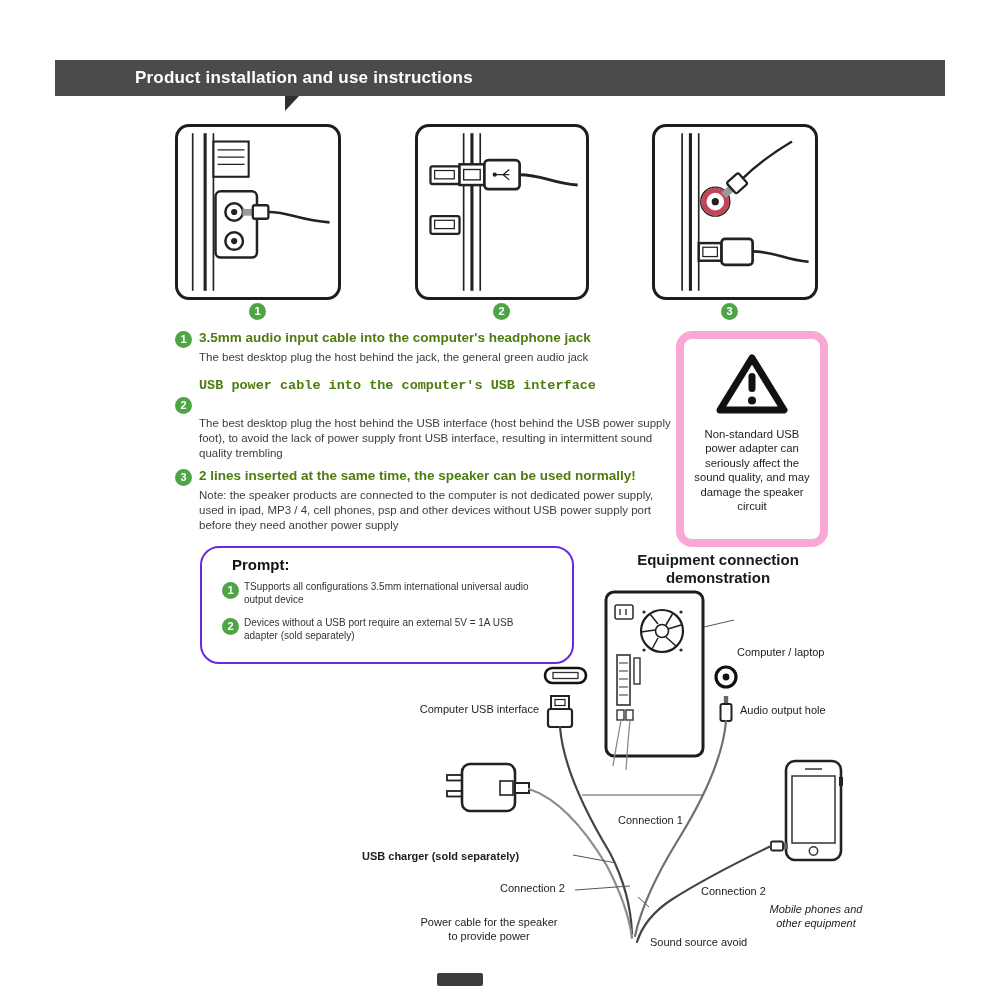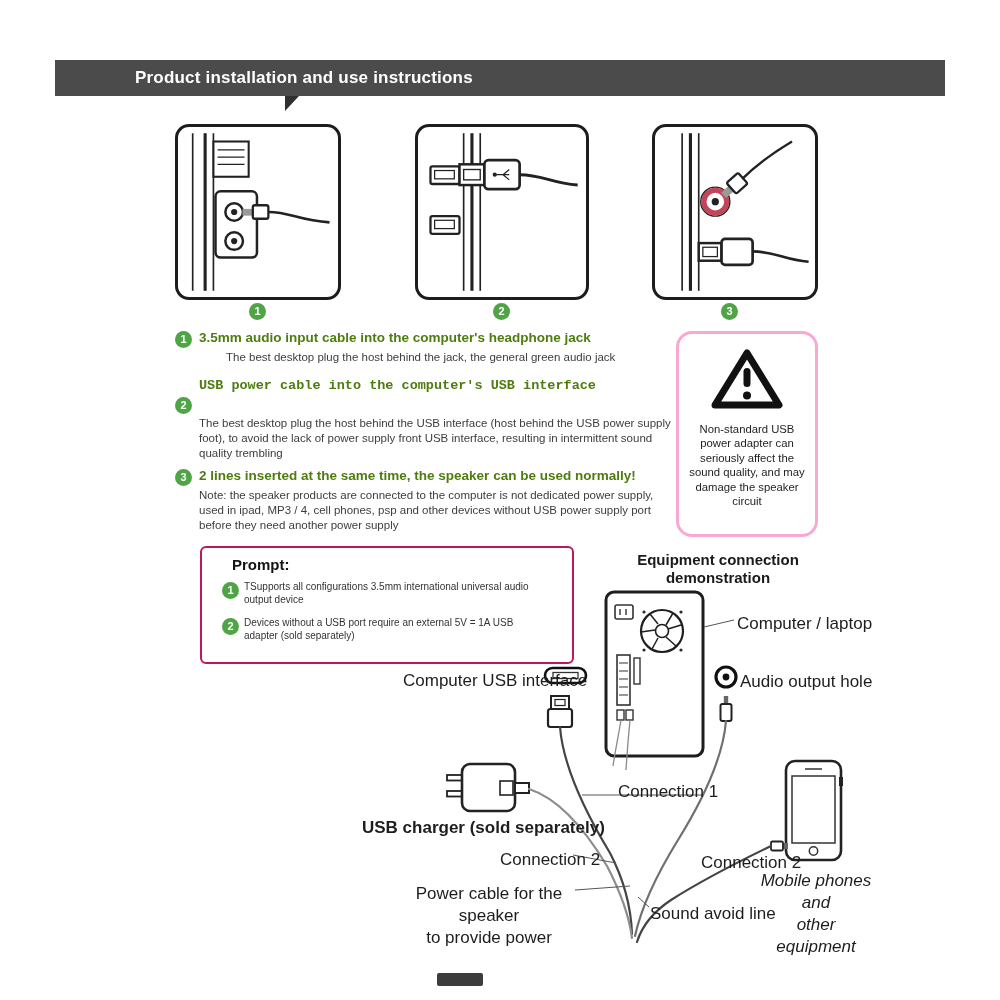--- a/index.html
+++ b/index.html
@@ -21,35 +21,35 @@
   .panel svg{display:block;width:100%;height:100%;}
 
   .gdot{position:absolute;width:17px;height:17px;border-radius:50%;background:#4fa546;
         color:#fff;font-size:11px;font-weight:bold;text-align:center;line-height:17px;}
 
   .step-title{position:absolute;font-size:13.5px;font-weight:bold;color:#4d7c0f;}
   .step-body{position:absolute;font-size:11.5px;color:#3d3d3d;line-height:1.32;}
 
   
   .warnbox{position:absolute;left:676px;top:331px;width:136px;height:200px;
-           border:3px solid #f9a8d4;border-radius:16px;background:#fff;}
+           border:8px solid #f9a8d4;border-radius:16px;background:#fff;}
   .warn-tri{position:absolute;left:50%;top:12px;transform:translateX(-50%);}
   .warn-text{position:absolute;top:88px;left:5px;right:5px;font-size:11.3px;
              line-height:1.28;text-align:center;color:#1e1e1e;}
 
   
   .promptbox{position:absolute;left:200px;top:546px;width:370px;height:114px;
-             border:2px solid #be185d;border-radius:6px;background:#fff;}
+             border:2px solid #6d28d9;border-radius:19px;background:#fff;}
   .prompt-title{position:absolute;left:30px;top:8px;font-size:15px;font-weight:bold;color:#141414;}
   .prompt-item{position:absolute;left:42px;width:305px;font-size:10px;color:#333;line-height:1.3;}
 
   .demo-heading{position:absolute;left:600px;top:551px;width:236px;text-align:center;
                 font-size:15px;font-weight:bold;color:#1a1a1a;line-height:1.2;}
 
-  .label{position:absolute;font-size:17px;color:#1d1d1d;line-height:1.3;white-space:nowrap;}
+  .label{position:absolute;font-size:11px;color:#1d1d1d;line-height:1.3;white-space:nowrap;margin-top:32px;}
   .label.center{text-align:center;white-space:normal;}
 
   #diagram{position:absolute;left:0;top:0;pointer-events:none;}
 
   .bottom-mark{position:absolute;left:437px;top:973px;width:46px;height:13px;
                background:#3c3c3c;border-radius:2px;}
 </style>
 </head>
 <body>
 
@@ -121,21 +121,21 @@
       </g>
     </svg>
   </div>
 
   <div class="gdot" style="left:249px;top:303px;">1</div>
   <div class="gdot" style="left:493px;top:303px;">2</div>
   <div class="gdot" style="left:721px;top:303px;">3</div>
 
   <div class="gdot" style="left:175px;top:331px;">1</div>
   <div class="step-title" style="left:199px;top:330px;width:480px;">3.5mm audio input cable into the computer's headphone jack</div>
-  <div class="step-body" style="left:199px;top:350px;width:470px;margin-left:27px;">The best desktop plug the host behind the jack, the general green audio jack</div>
+  <div class="step-body" style="left:199px;top:350px;width:470px;">The best desktop plug the host behind the jack, the general green audio jack</div>
 
   <div class="gdot" style="left:175px;top:397px;">2</div>
   <div class="step-title" style="left:199px;top:378px;width:480px;font-family:Liberation Mono, monospace;">USB power cable into the computer's USB interface</div>
   <div class="step-body" style="left:199px;top:416px;width:472px;">The best desktop plug the host behind the USB interface (host behind the USB power supply foot), to avoid the lack of power supply front USB interface, resulting in intermittent sound quality trembling</div>
 
   <div class="gdot" style="left:175px;top:469px;">3</div>
   <div class="step-title" style="left:199px;top:468px;width:500px;">2 lines inserted at the same time, the speaker can be used normally!</div>
   <div class="step-body" style="left:199px;top:488px;width:478px;">Note: the speaker products are connected to the computer is not dedicated power supply, used in ipad, MP3 / 4, cell phones, psp and other devices without USB power supply port before they need another power supply</div>
 
   <div class="warnbox">
@@ -238,21 +238,21 @@
   <div class="label" style="left:740px;top:671px;">Audio output hole</div>
   <div class="label" style="left:403px;top:670px;width:136px;text-align:right;">Computer USB interface</div>
   <div class="label" style="left:362px;top:817px;font-weight:bold;">USB charger (sold separately)</div>
   <div class="label" style="left:618px;top:781px;">Connection 1</div>
   <div class="label" style="left:500px;top:849px;">Connection 2</div>
   <div class="label" style="left:701px;top:852px;">Connection 2</div>
   <div class="label center" style="left:405px;top:883px;width:168px;">
     <div>Power cable for the speaker</div>
     <div>to provide power</div>
   </div>
-  <div class="label" style="left:650px;top:903px;">Sound avoid line</div>
+  <div class="label" style="left:650px;top:903px;">Sound source avoid</div>
   <div class="label center" style="left:757px;top:870px;width:118px;font-style:italic;">
     <div>Mobile phones and</div>
     <div>other equipment</div>
   </div>
 
   <div class="bottom-mark"></div>
 
 </div>
 
 </body></html>

